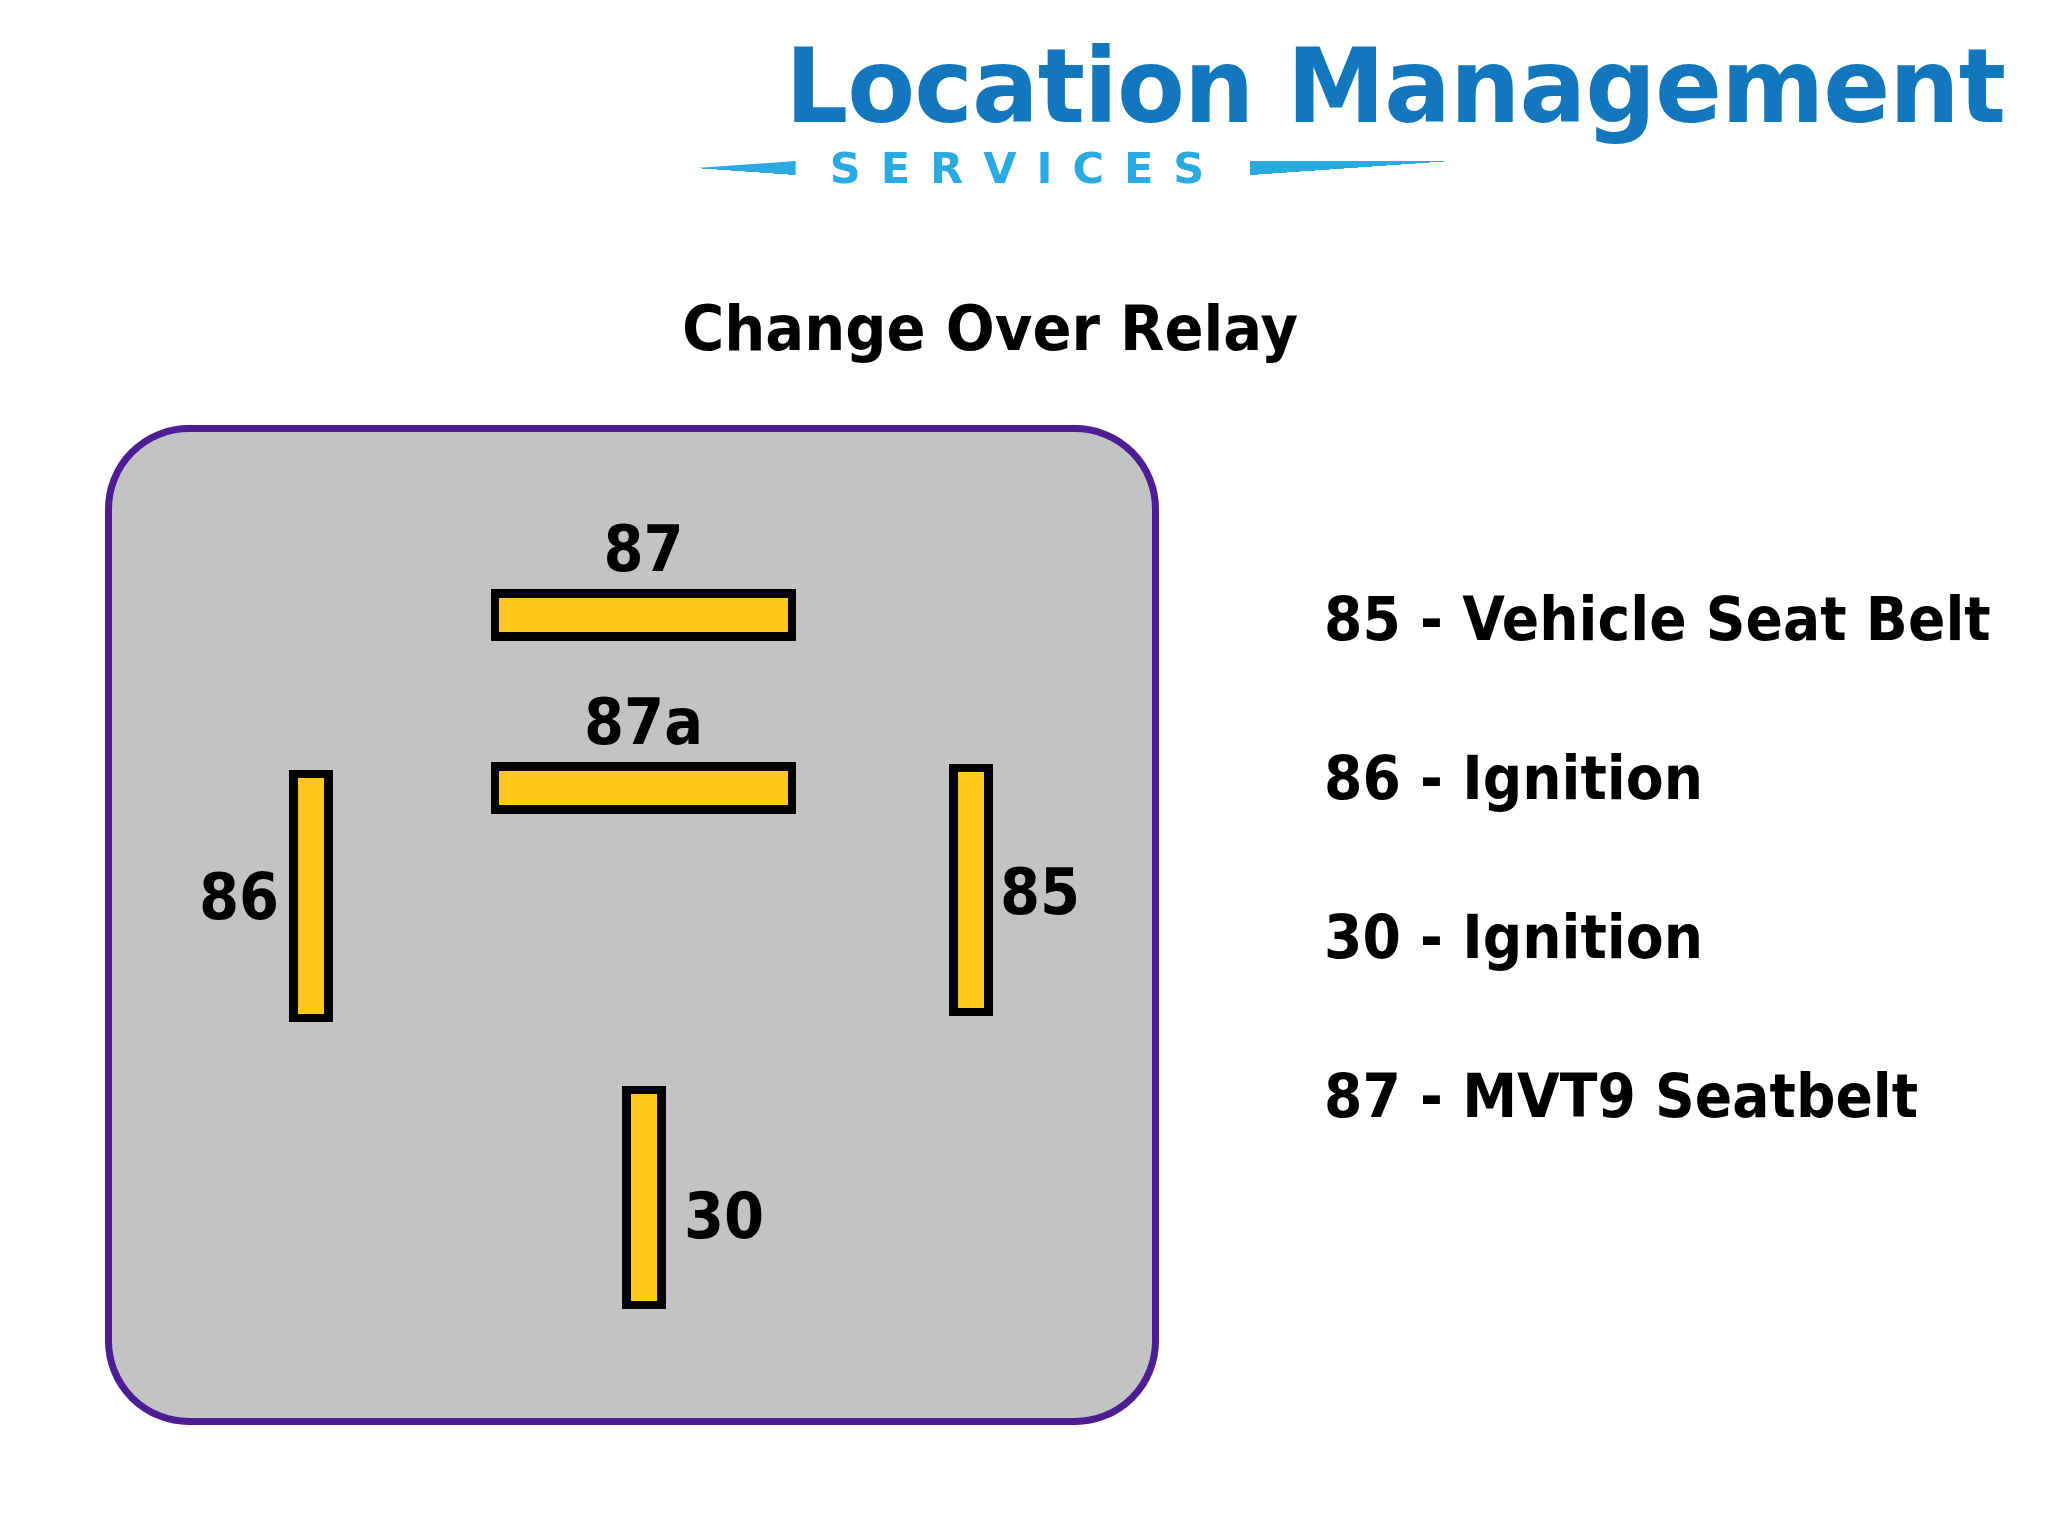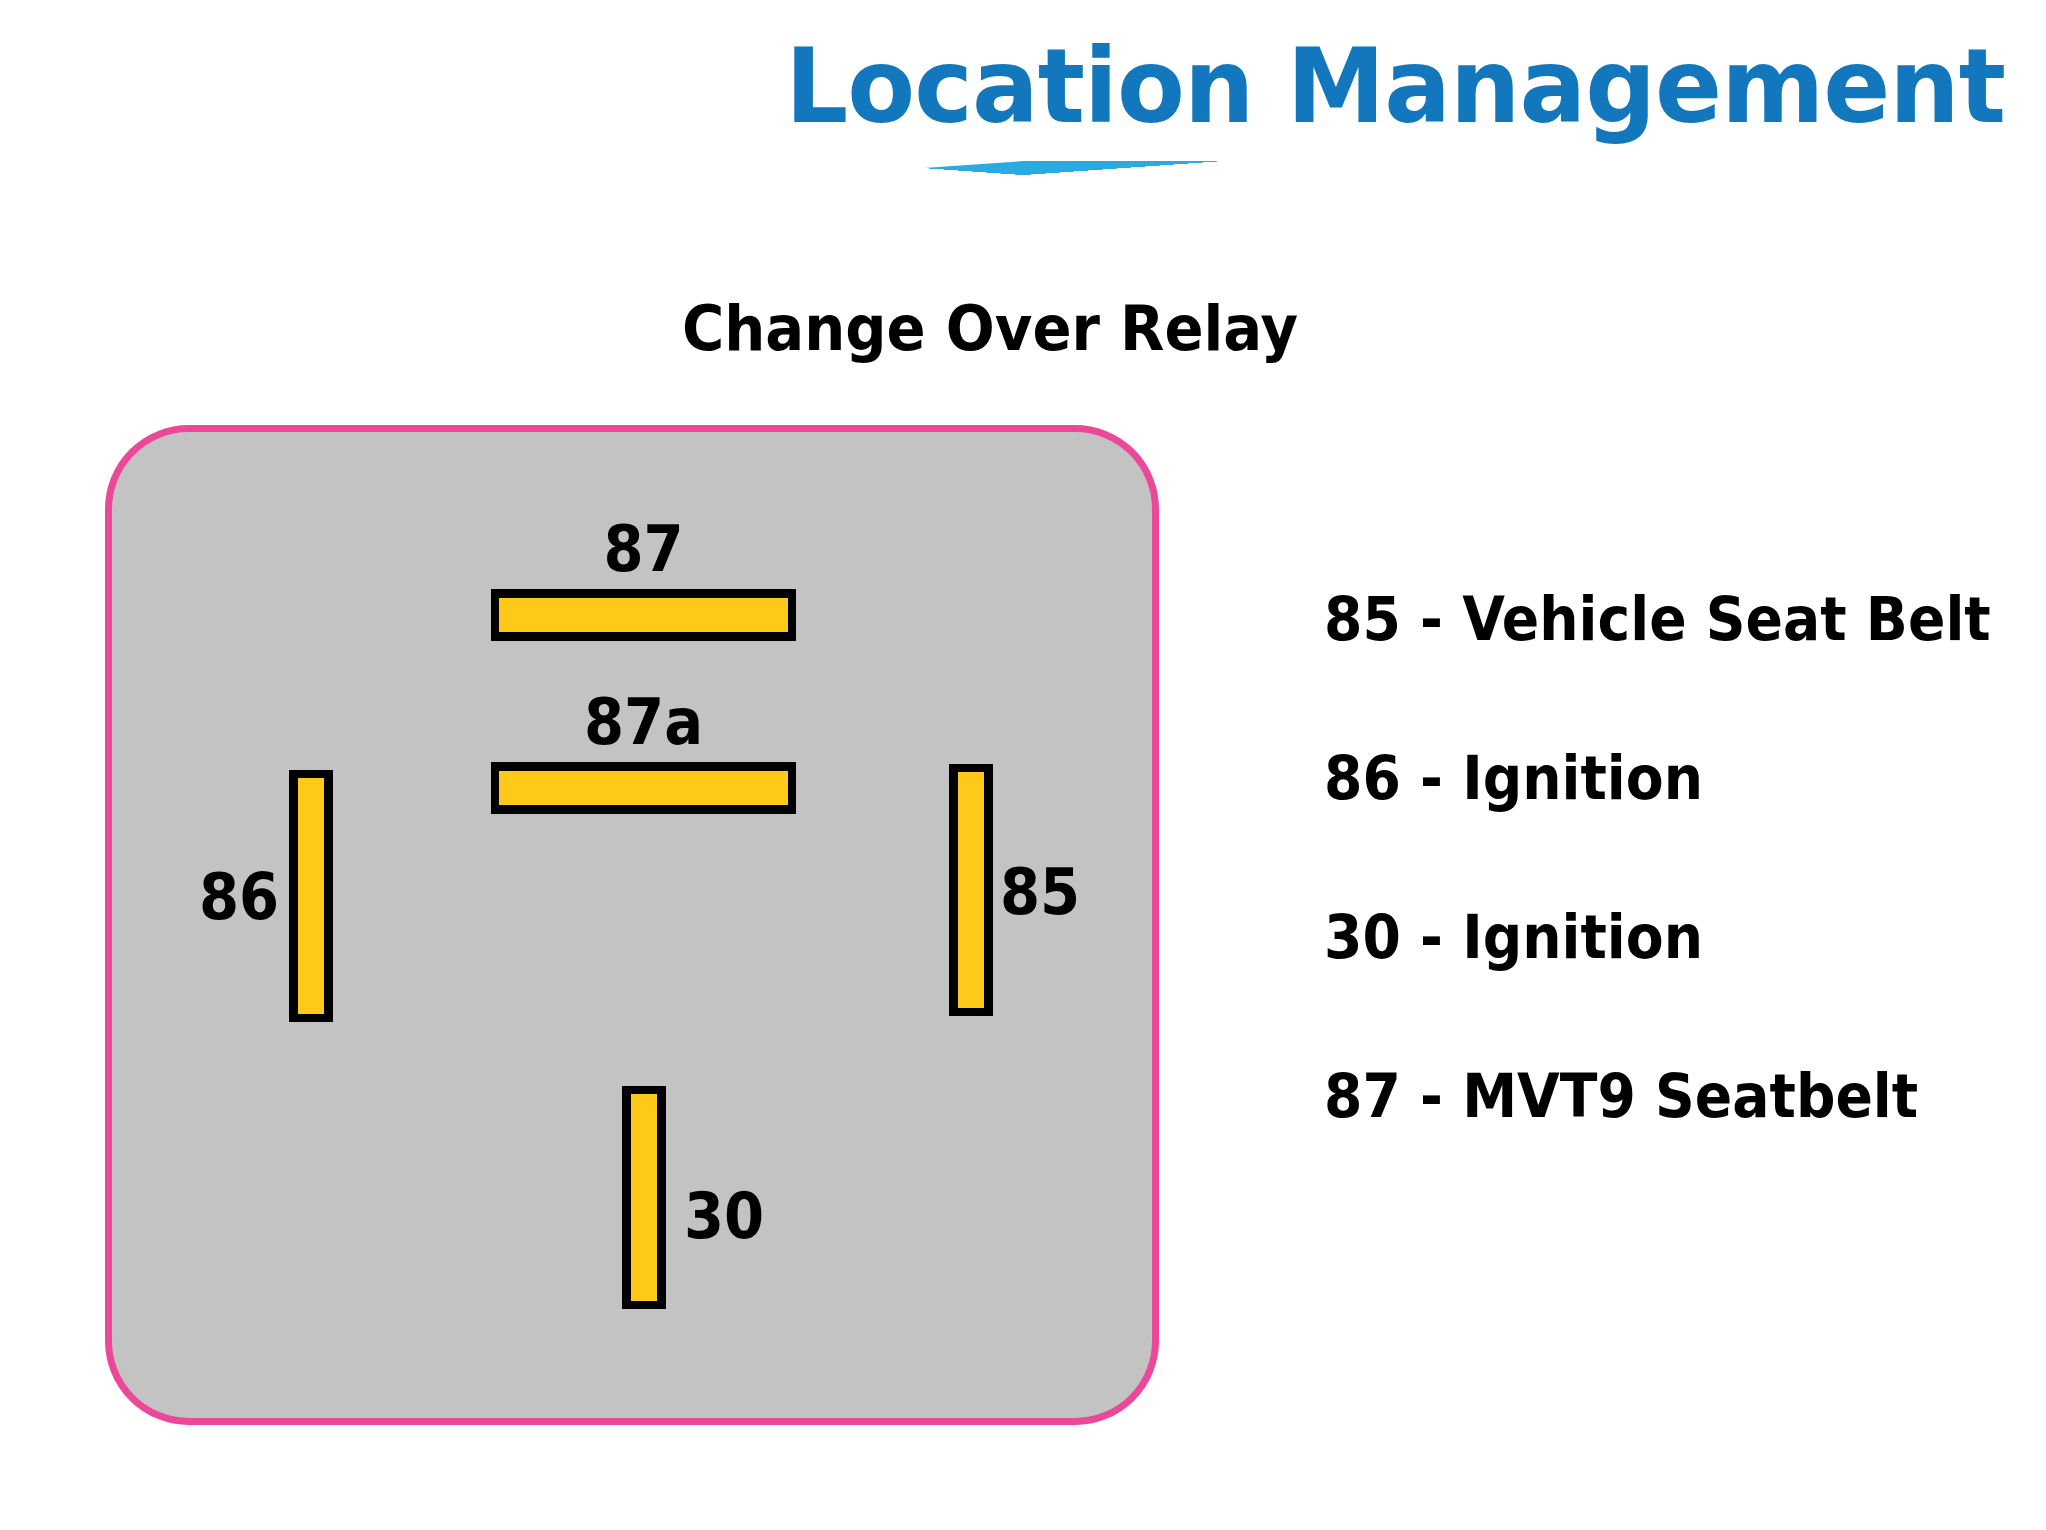--- a/index.html
+++ b/index.html
@@ -91,21 +91,21 @@
   }
 
   
   #relay-body {
     position: absolute;
     left: 105px;
     top: 425px;
     width: 1054px;
     height: 1000px;
     background: #c3c3c3;
-    border: 7px solid #ec4899;
+    border: 7px solid #4c1d95;
     border-radius: 84px;
     box-sizing: border-box;
   }
 
   .terminal {
     position: absolute;
     background: #ffc91a;
     border: 8px solid #000000;
     box-sizing: border-box;
   }
@@ -155,20 +155,21 @@
   }
   .legend-item:last-child { margin-bottom: 0; }
 </style>
 </head>
 <body>
 
 <div id="logo">
   <div id="logo-wordmark">Location Management</div>
   <div id="logo-sub-row">
     <div class="logo-rule logo-rule-left"></div>
+    <div id="logo-services">SERVICES</div>
     <div class="logo-rule logo-rule-right"></div>
   </div>
 </div>
 
 <div id="diagram-title">Change Over Relay</div>
 
 <div id="relay-body">
 
   <div class="pin-label" id="label-87">87</div>
   <div class="terminal terminal-h" id="terminal-87"></div>

